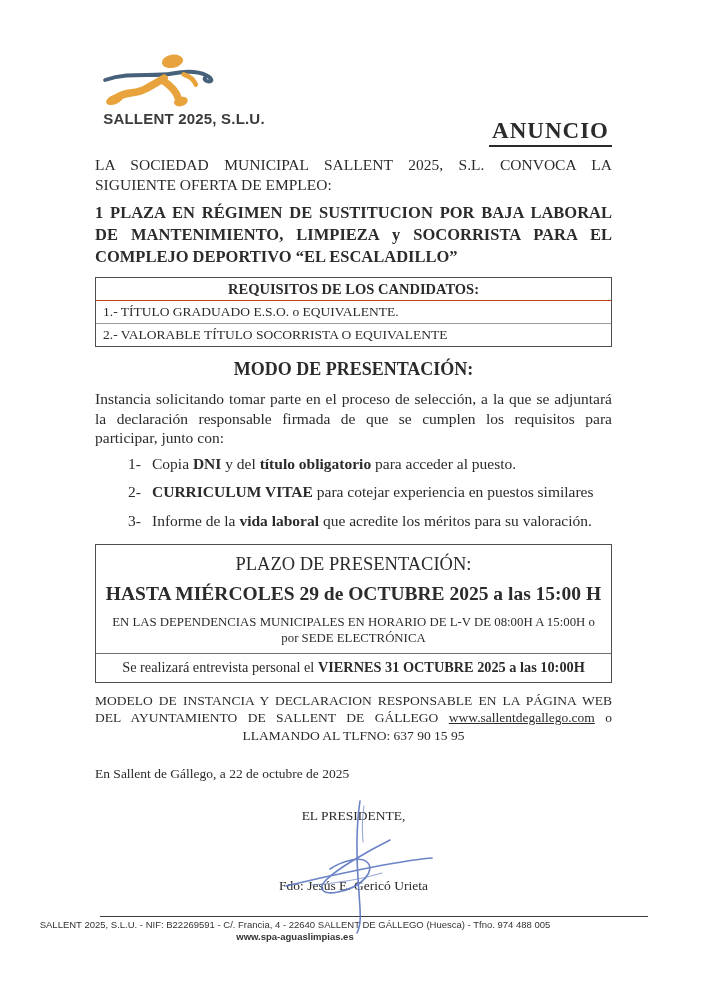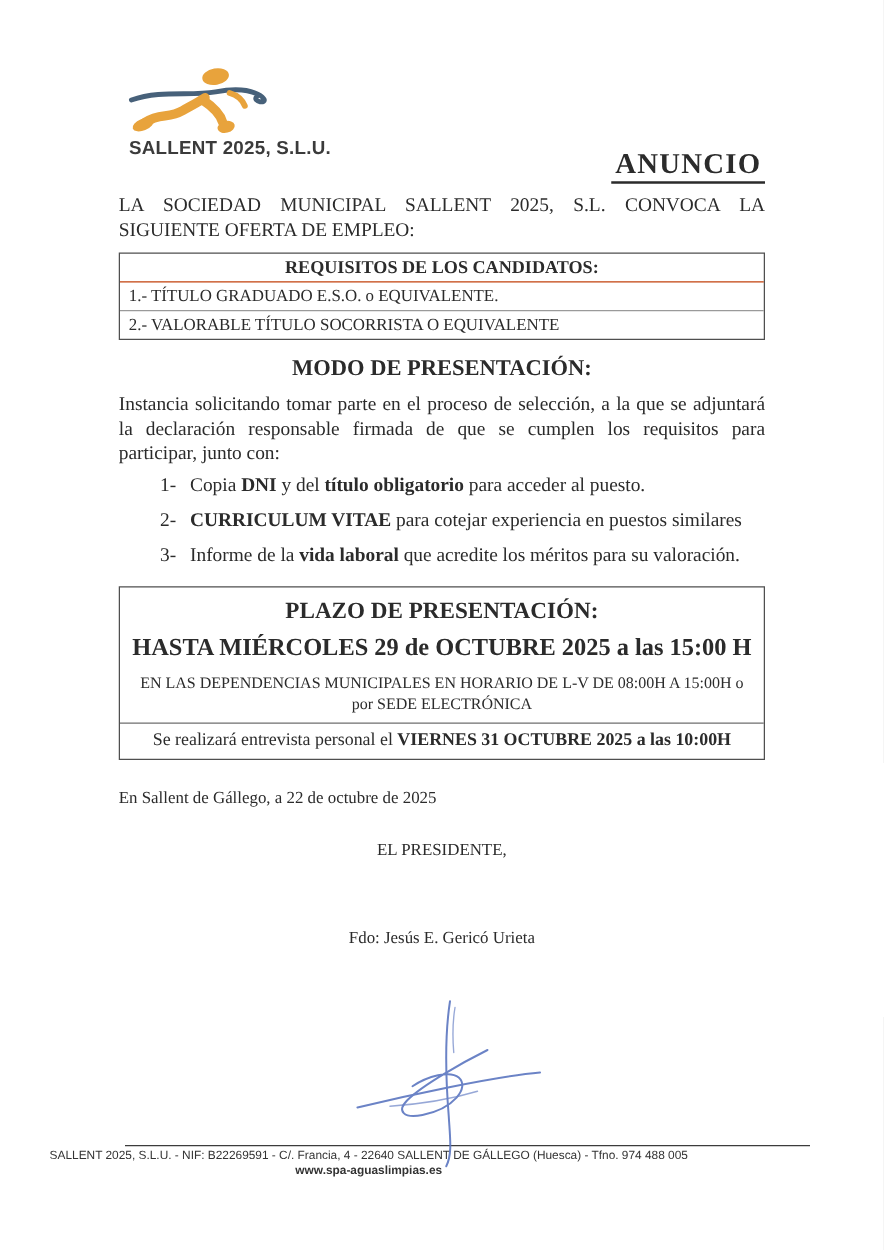--- a/index.html
+++ b/index.html
@@ -43,21 +43,21 @@
 
   .modo-title { text-align:center; font-weight:bold; font-size:18px; margin:12px 0 9px 0; }
   .modo-intro { font-size:15.5px; line-height:1.26; text-align:justify; margin:0 0 6px 0; }
 
   .req-list { margin:0 0 14px 33px; }
   .req-item { display:flex; font-size:15.5px; line-height:1.25; margin-bottom:9px; }
   .req-item .num { width:24px; flex:none; }
   .req-item .txt { flex:1; text-align:justify; }
 
   .plazo-box { border:1.5px solid #4f4f4f; padding:5px 8px 0 8px; }
-  .plazo-title { text-align:center; font-weight:bold; font-size:18.5px; line-height:1.2; margin:3px 0 7px 0; }
+  .plazo-title { text-align:center; font-weight:normal; font-size:18.5px; line-height:1.2; margin:3px 0 7px 0; }
   .plazo-deadline { text-align:center; font-weight:bold; font-size:19.5px; line-height:1.2; margin:0 0 8px 0; }
   .plazo-loc { text-align:center; font-size:12.8px; line-height:1.3; margin:0 0 6px 0; }
   .plazo-sep { border-top:1px solid #6f6f6f; margin:0 -8px; }
   .plazo-interview { text-align:center; font-size:14.3px; padding:5px 0 6px 0; }
 
   .modelo {
     font-size:13.5px; line-height:1.3; margin-top:9px;
     text-align:justify; text-align-last:center;
   }
   .modelo .url { text-decoration:underline; }
@@ -95,20 +95,21 @@
   </div>
 
   <div class="content">
 
     <div class="doc-title">
       <span>ANUNCIO</span>
     </div>
 
     <p class="intro">LA SOCIEDAD MUNICIPAL SALLENT 2025, S.L. CONVOCA LA SIGUIENTE OFERTA DE EMPLEO:</p>
 
+    <p class="position-par">1 PLAZA EN RÉGIMEN DE SUSTITUCION POR BAJA LABORAL DE MANTENIMIENTO, LIMPIEZA y SOCORRISTA PARA EL COMPLEJO DEPORTIVO “EL ESCALADILLO”</p>
 
     <div class="req-box">
       <div class="req-title">REQUISITOS DE LOS CANDIDATOS:</div>
       <div class="req-row first">1.- TÍTULO GRADUADO E.S.O. o EQUIVALENTE.</div>
       <div class="req-row">2.- VALORABLE TÍTULO SOCORRISTA O EQUIVALENTE</div>
     </div>
 
     <div class="modo-title">MODO DE PRESENTACIÓN:</div>
 
     <p class="modo-intro">Instancia solicitando tomar parte en el proceso de selección, a la que se adjuntará la declaración responsable firmada de que se cumplen los requisitos para participar, junto con:</p>
@@ -129,20 +130,21 @@
     </div>
 
     <div class="plazo-box">
       <div class="plazo-title">PLAZO DE PRESENTACIÓN:</div>
       <div class="plazo-deadline">HASTA MIÉRCOLES 29 de OCTUBRE 2025 a las 15:00 H</div>
       <div class="plazo-loc">EN LAS DEPENDENCIAS MUNICIPALES EN HORARIO DE L-V DE 08:00H A 15:00H o por SEDE ELECTRÓNICA</div>
       <div class="plazo-sep"></div>
       <div class="plazo-interview"><span>Se realizará entrevista personal el </span><b>VIERNES 31 OCTUBRE 2025 a las 10:00H</b></div>
     </div>
 
+    <p class="modelo"><span>MODELO DE INSTANCIA Y DECLARACION RESPONSABLE EN LA PÁGINA WEB DEL AYUNTAMIENTO DE SALLENT DE GÁLLEGO </span><span class="url">www.sallentdegallego.com</span><span> o LLAMANDO AL TLFNO: 637 90 15 95</span></p>
 
     <div class="dateline">En Sallent de Gállego, a 22 de octubre de 2025</div>
 
     <div class="signer">EL PRESIDENTE,</div>
 
     <div class="fdo">Fdo: Jesús E. Gericó Urieta</div>
   </div>
 
   <svg class="signature-svg" width="180" height="137" viewBox="0 0 180 137">
     <g fill="none" stroke="#5B76C0" stroke-linecap="round" opacity="0.9">

